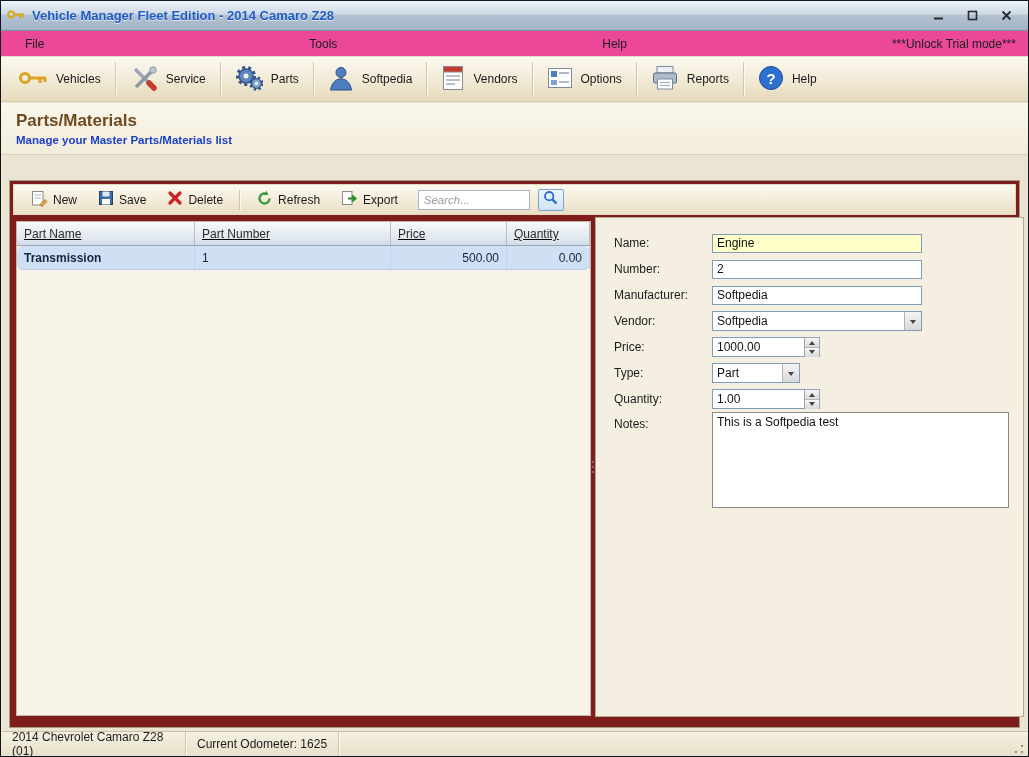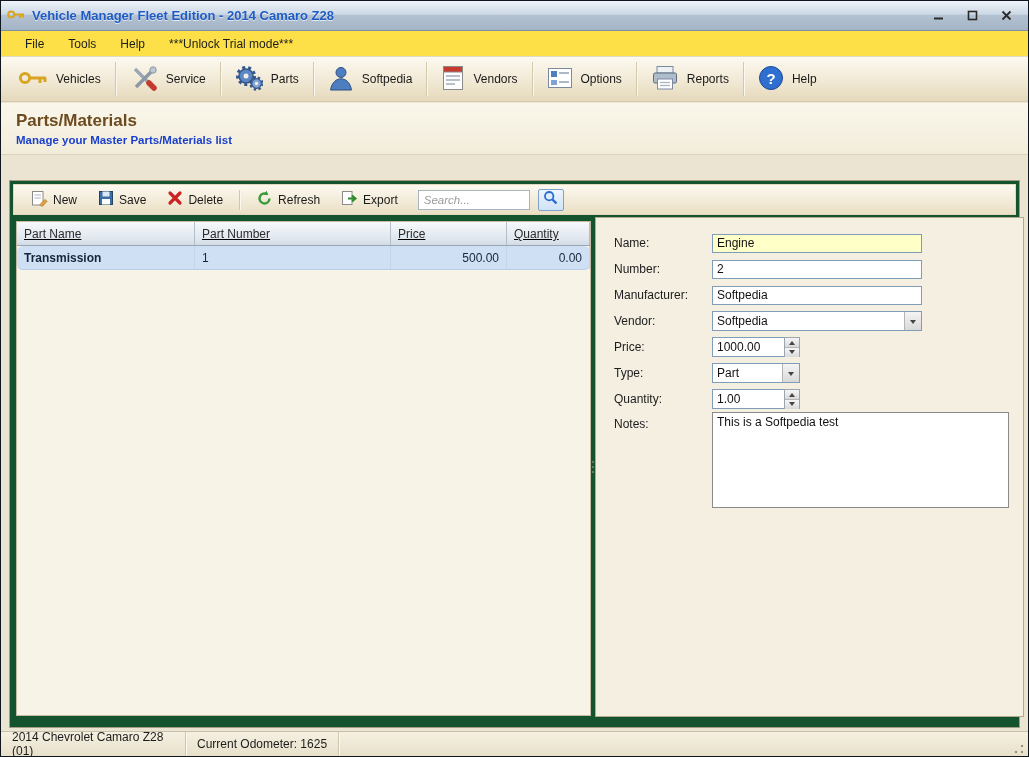--- a/index.html
+++ b/index.html
@@ -22,23 +22,23 @@
   .title-text {
     margin-left:7px; font-size:13px; font-weight:bold; color:#1f5bc4;
     text-shadow:0 1px 0 rgba(255,255,255,.65);
   }
   .win-controls { margin-left:auto; display:flex; gap:10px; align-items:center; padding-right:4px; }
   .win-btn { width:24px; height:18px; display:flex; align-items:center; justify-content:center; cursor:pointer; }
 
   
   .menubar {
     position:absolute; top:30px; left:0; right:0; height:26px;
-    background:#fde047; border-bottom:1px solid #e3dac3;
+    background:#ec4899; border-bottom:1px solid #e3dac3;
     display:flex; align-items:center; padding-left:12px;
-    font-size:12px; color:#1c1c1c;
+    font-size:12px; color:#1c1c1c;justify-content:space-between;
   }
   .menu-item { padding:5px 12px; cursor:pointer; }
   .menu-trial { padding:5px 12px; cursor:pointer; }
 
   
   .main-toolbar {
     position:absolute; top:56px; left:0; right:0; height:45px;
     background:linear-gradient(#fcf9f0, #f1e9d5 55%, #e5d9bb);
     border-bottom:1px solid #d6cbaf;
     display:flex; align-items:stretch; padding-left:4px;
@@ -58,21 +58,21 @@
 
   
   .tab-strip { position:absolute; top:157px; left:8px; right:8px; height:22px; display:flex; align-items:flex-end; }
   .tab {
     position:relative; top:1px;
     background:#f4efe0; border:1px solid #a59c85; border-bottom:none;
     border-radius:3px 3px 0 0; padding:4px 11px 3px; font-size:11.5px; color:#222; cursor:pointer;
   }
   .tab-page {
     position:absolute; top:179px; left:8px; right:8px; height:548px;
-    border:1px solid #a59c85; background:#14532d;
+    border:1px solid #a59c85; background:#7f1d1d;
   }
 
   
   .inner-toolbar {
     position:absolute; top:3px; left:3px; right:3px; height:31px;
     background:linear-gradient(#fcf9f0, #eadfc4);
     border:1px solid #e2d8be;
     display:flex; align-items:center; padding:0 8px; gap:3px;
   }
   .tool-btn { display:flex; align-items:center; gap:5px; padding:3px 9px; font-size:12px; color:#1a1a1a; border-radius:3px; cursor:pointer; }
@@ -119,21 +119,21 @@
   .f-ctl   { position:absolute; left:116px; }
   .txt {
     width:210px; height:19px; border:1px solid #7f9db9; background:#fff;
     font-size:12px; padding:0 4px; font-family:"Liberation Sans", sans-serif; color:#111;
   }
   .txt.hl { background:#ffffc8; }
   .combo { width:210px; height:20px; border:1px solid #7f9db9; background:#fff; display:flex; align-items:center; cursor:pointer; }
   .combo-text { flex:1; font-size:12px; padding:0 4px; color:#111; }
   .combo-btn { width:17px; height:100%; background:linear-gradient(#f4f4f4,#d9d9d9); border-left:1px solid #b5b5b5; display:flex; align-items:center; justify-content:center; }
   .arrow-down { width:0; height:0; border:3.5px solid transparent; border-top:4.5px solid #444; margin-top:4px; }
-  .spin-wrap { display:flex; width:88px; height:20px; }
+  .spin-wrap { display:flex; width:108px; height:20px; }
   .spin-input { flex:1; min-width:0; border:1px solid #7f9db9; border-right:none; background:#fff; font-size:12px; padding:0 4px; font-family:"Liberation Sans", sans-serif; color:#111; }
   .spin-btns { width:16px; display:flex; flex-direction:column; border:1px solid #9aa5b1; }
   .spin-btn { flex:1; background:linear-gradient(#f6f6f6,#d9d9d9); display:flex; align-items:center; justify-content:center; cursor:pointer; }
   .spin-btn + .spin-btn { border-top:1px solid #b5b5b5; }
   .tri-up   { width:0; height:0; border:3px solid transparent; border-bottom:4px solid #444; margin-bottom:2px; }
   .tri-down { width:0; height:0; border:3px solid transparent; border-top:4px solid #444; margin-top:2px; }
   .notes-area {
     width:297px; height:96px; border:1px solid #8a8a8a; background:#fff;
     font-size:12px; padding:2px 4px; font-family:"Liberation Sans", sans-serif; color:#111; resize:none;
   }

